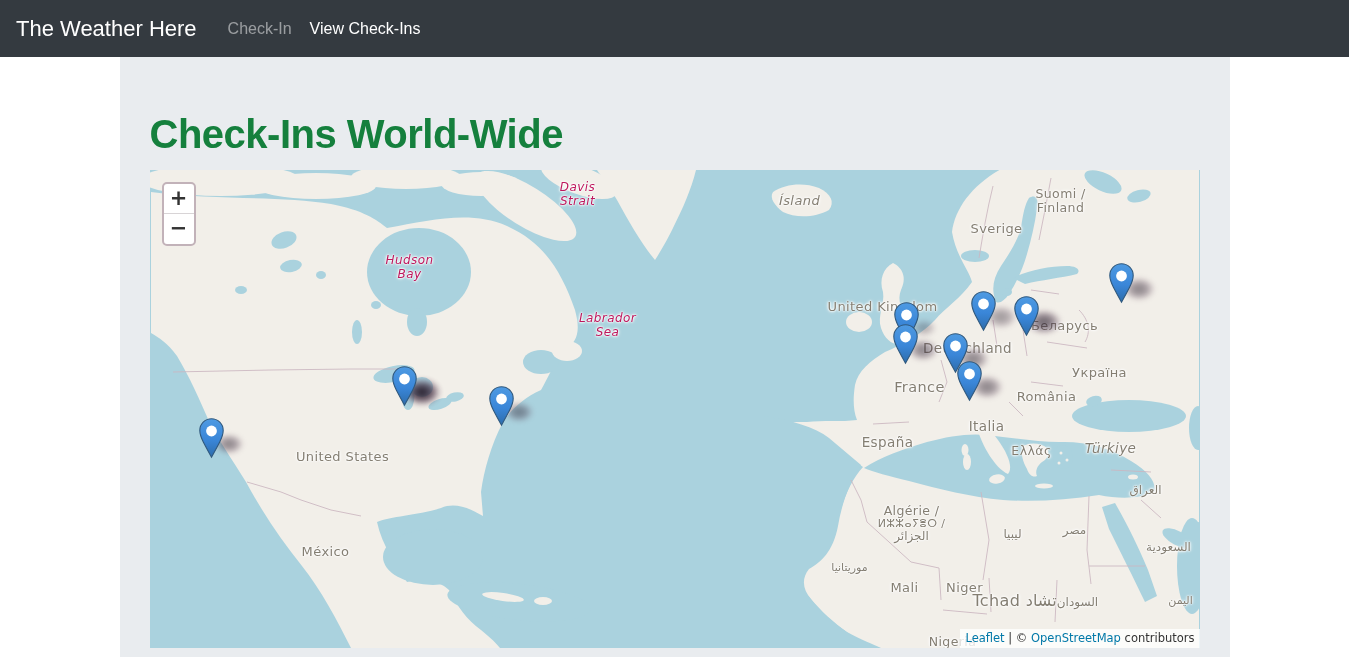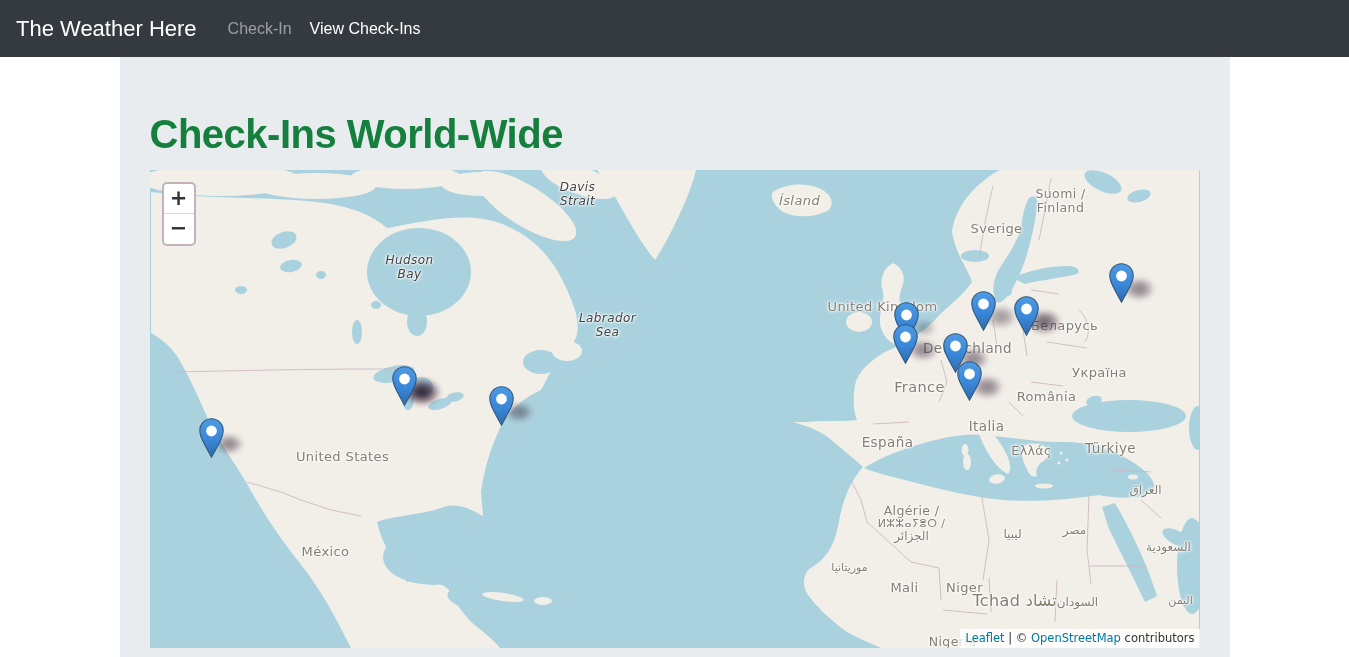--- a/index.html
+++ b/index.html
@@ -22,21 +22,21 @@
 
   
   .map { position:relative; width:1050px; height:478px; background:#aad2de;
     overflow:hidden; cursor:grab; }
   .map svg.land-art { position:absolute; left:0; top:0; display:block; }
 
   .map-label { position:absolute; transform:translate(-50%,-50%); font-size:12.5px;
     color:#847e72; letter-spacing:0.4px; white-space:nowrap;
     font-family:"DejaVu Sans",sans-serif;
     text-shadow:0 0 2px #fff,0 0 2px #fff,0 0 3px #fff,0 0 4px #fff; }
-  .map-label.water { color:#404040; font-style:italic; }
+  .map-label.water { color:#be185d; font-style:italic; }
 
   .marker { position:absolute; width:25px; height:41px; cursor:pointer; }
   .marker-shadow { position:absolute; border-radius:50%; filter:blur(2.5px);
     background:radial-gradient(closest-side, rgba(28,19,32,1) 0%,
       rgba(70,50,70,0.78) 40%, rgba(120,90,110,0.38) 60%, rgba(150,120,140,0) 75%); }
 
   
   .zoom-control { position:absolute; left:12px; top:12px; width:34px;
     background:#fff; border:2px solid #c2b2b9; border-radius:5px; z-index:500; }
   .zoom-btn { display:block; width:30px; height:30px; line-height:28px; text-align:center;
@@ -206,21 +206,21 @@
         <span class="map-label land" style="left: 847px; top: 58px; font-size: 13px;">Sverige</span>
         <span class="map-label land" style="left: 733px; top: 136px; font-size: 13px;">United Kingdom</span>
         <span class="map-label land" style="left: 915px; top: 155px; font-size: 13px;">Беларусь</span>
         <span class="map-label land" style="left: 818px; top: 178px; font-size: 13.5px;">Deutschland</span>
         <span class="map-label land" style="left: 770px; top: 217px; font-size: 14.5px;">France</span>
         <span class="map-label land" style="left: 950px; top: 202px; font-size: 13px;">Україна</span>
         <span class="map-label land" style="left: 897px; top: 226px; font-size: 13px;">România</span>
         <span class="map-label land" style="left: 837px; top: 256px; font-size: 13.5px;">Italia</span>
         <span class="map-label land" style="left: 738px; top: 272px; font-size: 13.5px;">España</span>
         <span class="map-label land" style="left: 882px; top: 280px; font-size: 12.5px;">Ελλάς</span>
-        <span class="map-label land" style="left: 961px; top: 278px; font-size: 13.5px;">Türkiye</span>
+        <span class="map-label land" style="left: 961px; top: 278px; font-size: 13.5px; font-style: italic;">Türkiye</span>
         <span class="map-label land" style="left: 193px; top: 286px; font-size: 13px;">United States</span>
         <span class="map-label land" style="left: 176px; top: 381px; font-size: 13px;">México</span>
         <span class="map-label land" style="left: 762px; top: 340px; font-size: 12.5px;">Algérie /</span>
         <span class="map-label land" style="left: 762px; top: 353px; font-size: 11px;">ⵍⵣⵣⴰⵢⴻⵔ /</span>
         <span class="map-label land" style="left: 762px; top: 366px; font-size: 12px;">الجزائر</span>
         <span class="map-label land" style="left: 700px; top: 397px; font-size: 11px;">موريتانيا</span>
         <span class="map-label land" style="left: 755px; top: 417px; font-size: 13px;">Mali</span>
         <span class="map-label land" style="left: 815px; top: 417px; font-size: 13px;">Niger</span>
         <span class="map-label land" style="left: 865px; top: 430px; font-size: 16px;">Tchad تشاد</span>
         <span class="map-label land" style="left: 928px; top: 432px; font-size: 12px;">السودان</span>

